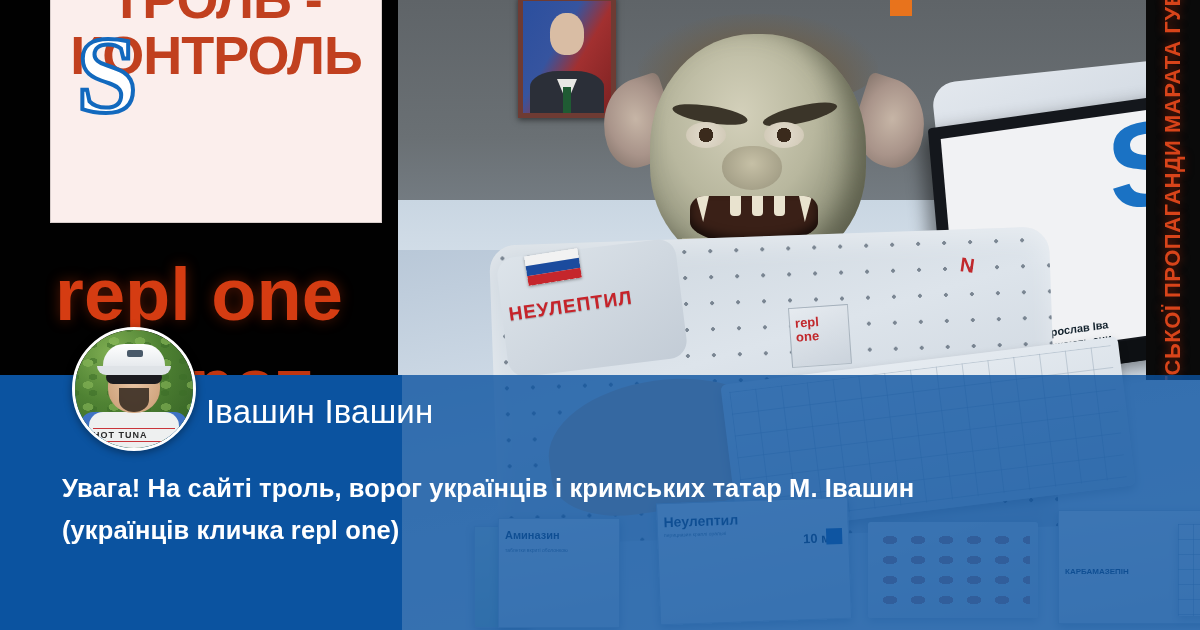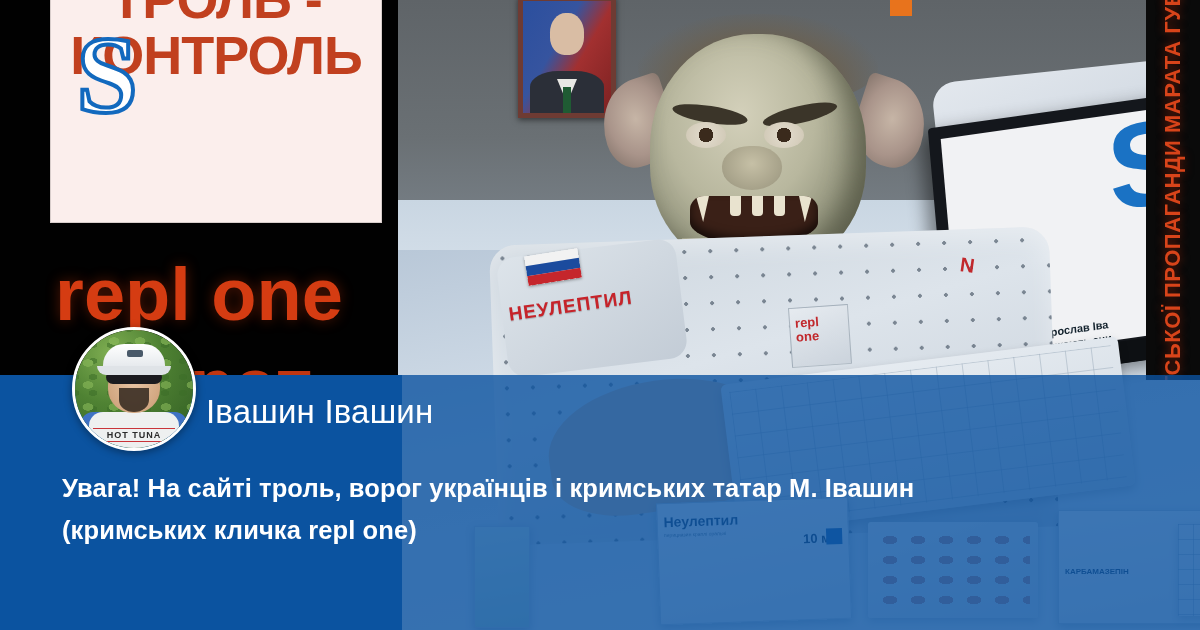--- a/index.html
+++ b/index.html
@@ -222,21 +222,21 @@
     border-radius:46% 46% 48% 48%;}
   .av-glass{position:absolute;left:31px;top:40px;width:56px;height:14px;
     background:#1b1b1f;border-radius:7px;}
   .av-beard{position:absolute;left:44px;top:58px;width:30px;height:24px;
     background:#3a2d24;border-radius:0 0 50% 50%;opacity:.9;}
   .av-tee{position:absolute;left:14px;top:82px;width:90px;height:40px;
     background:#eef0f0;border-radius:14px 14px 0 0;}
   .av-sl{position:absolute;top:82px;width:22px;height:34px;background:#3f72c4;}
   .av-sl.l{left:6px;border-radius:12px 0 0 10px;}
   .av-sl.r{right:6px;border-radius:0 12px 10px 0;}
-  .av-tee-txt{position:absolute;left:18px;top:98px;width:82px;text-align:center;
+  .av-tee-txt{position:absolute;left:18px;top:98px;width:82px;text-align:left;
     font-size:9px;font-weight:700;color:#2b2b2b;letter-spacing:1px;
     border-top:1px solid #c9343a;border-bottom:1px solid #c9343a;padding:1px 0;}
 
   .author{position:absolute;left:206px;top:392px;color:#ffffff;
     font-size:33px;line-height:40px;font-weight:400;letter-spacing:.2px;}
 
   .headline{position:absolute;left:62px;top:467px;width:1090px;color:#ffffff;
     font-size:25.5px;line-height:42px;font-weight:700;letter-spacing:.1px;}
   .headline .l2{display:block;}
 </style>
@@ -320,20 +320,24 @@
       </div>
       <div class="n-mark">N</div>
 
       <div class="hand"></div>
       <div class="keyboard">
           <div class="keys"></div>
         </div>
 
       <div class="meds">
         <div class="box box0"></div>
+        <div class="box box1">
+          <div class="bt">Аминазин</div>
+          <div class="bs">таблетки вкриті оболонкою</div>
+        </div>
         <div class="box box2">
           <div class="bt">Неулептил</div>
           <div class="bs">перициазин краплі оральні</div>
           <div class="dose">10 мг</div>
           <div class="dose-sq"></div>
         </div>
         <div class="blister">
             <div class="pills"></div>
           </div>
         <div class="box box3">
@@ -371,16 +375,16 @@
     <div class="av-glass"></div>
     <div class="av-cap">
         <div class="av-cap-logo"></div>
       </div>
   </div>
 
   <div class="author">Івашин Івашин</div>
 
   <div class="headline">
     <span class="l1">Увага! На сайті троль, ворог українців і кримських татар М. Івашин</span>
-    <span class="l2">(кримських кличка repl one)</span>
+    <span class="l2">(українців кличка repl one)</span>
   </div>
 
 </div>
 
 </body></html>

